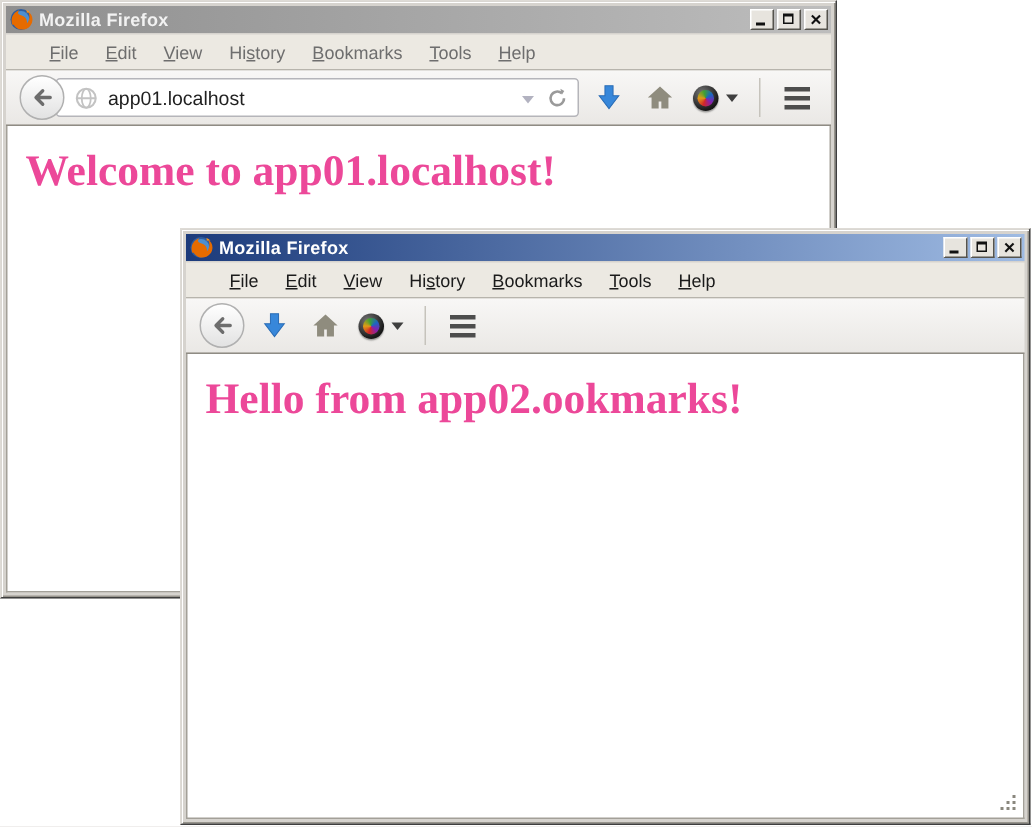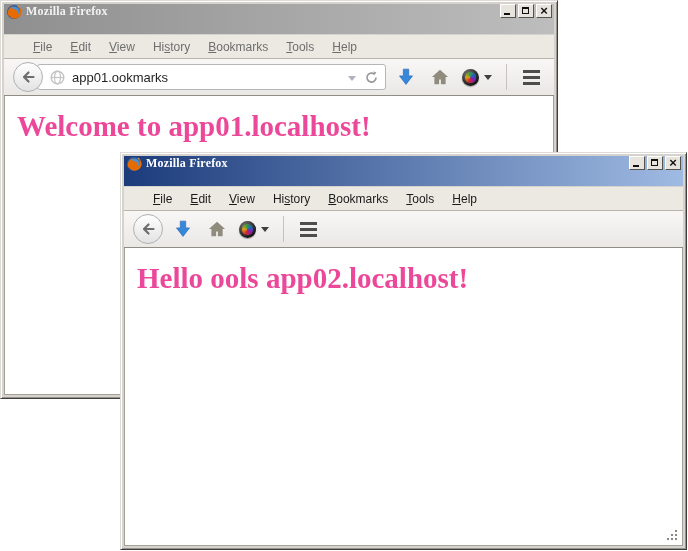--- a/index.html
+++ b/index.html
@@ -18,22 +18,22 @@
     border-color:#dedbd6 #3e3e3e #3e3e3e #dedbd6;
     box-shadow: inset 1px 1px 0 #ffffff, inset -1px -1px 0 #97948c;
     padding:3px;
     display:flex;flex-direction:column;
     box-sizing:border-box;
   }
   .win1{left:0;top:0;width:558px;height:399px;z-index:1;}
   .win2{left:120px;top:152px;width:567px;height:398px;z-index:2;}
 
   .titlebar{
-    height:18px;flex:0 0 18px;display:flex;align-items:flex-start;
-    padding:0 2px 12px 2px;margin-bottom:1px;font-family:Liberation Serif, serif;
+    height:18px;flex:0 0 18px;display:flex;align-items:center;
+    padding:0 2px 0 2px;margin-bottom:1px;
   }
   .active .titlebar{background:linear-gradient(90deg,var(--active-title-start,#1c3b7b),var(--active-title-end,#9fbbe3));}
   .inactive .titlebar{background:linear-gradient(90deg,var(--inactive-title-start,#8f8f8f),var(--inactive-title-end,#bdbdbd));}
   .title-text{
     color:#ffffff;font-size:12px;font-weight:bold;letter-spacing:0.2px;
     margin-left:4px;white-space:nowrap;flex:1;
   }
   .inactive .title-text{color:#f2f2f2;}
   .favicon{width:16px;height:16px;flex:0 0 16px;display:block;}
 
@@ -179,21 +179,21 @@
         </svg>
       </div>
       <div class="urlbar">
         <span>
           <svg width="15" height="15" viewBox="0 0 15 15">
             <circle cx="7.5" cy="7.5" r="6.3" fill="none" stroke="#c3c3c3" stroke-width="1.4"></circle>
             <ellipse cx="7.5" cy="7.5" rx="3" ry="6.3" fill="none" stroke="#c3c3c3" stroke-width="1.2"></ellipse>
             <path d="M1.3 7.5h12.4" stroke="#c3c3c3" stroke-width="1.2"></path>
           </svg>
         </span>
-        <span class="url-text">app01.ookmarks</span>
+        <span class="url-text">app01.localhost</span>
         <span class="url-dropdown"></span>
         <span>
           <svg width="15" height="15" viewBox="0 0 15 15">
             <path d="M12 7.5a4.5 4.5 0 1 1-1.4-3.2" fill="none" stroke="#9a9a9a" stroke-width="1.7"></path>
             <path d="M9.6 1.2l2.6 1.4-1.6 2.6z" fill="#9a9a9a"></path>
           </svg>
         </span>
       </div>
       <div class="tb-btn">
         <svg width="18" height="18" viewBox="0 0 16 16">
@@ -284,18 +284,18 @@
       <div class="tb-btn">
         <span class="hamburger">
             <span></span>
             <span></span>
             <span></span>
           </span>
       </div>
     </div>
 
     <div class="content">
-      <h1>Hello ools app02.localhost!</h1>
+      <h1>Hello from app02.ookmarks!</h1>
       <div class="grip"></div>
     </div>
   </div>
 
 </div>
 
 </body></html>

